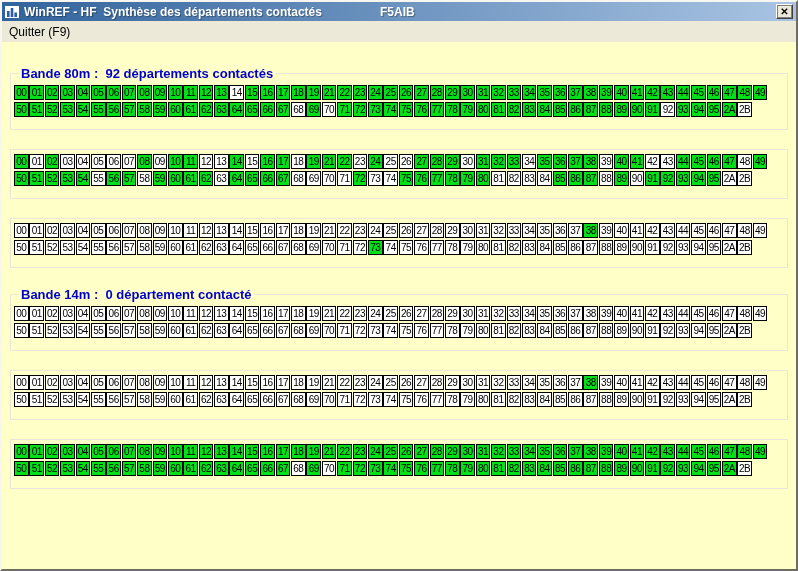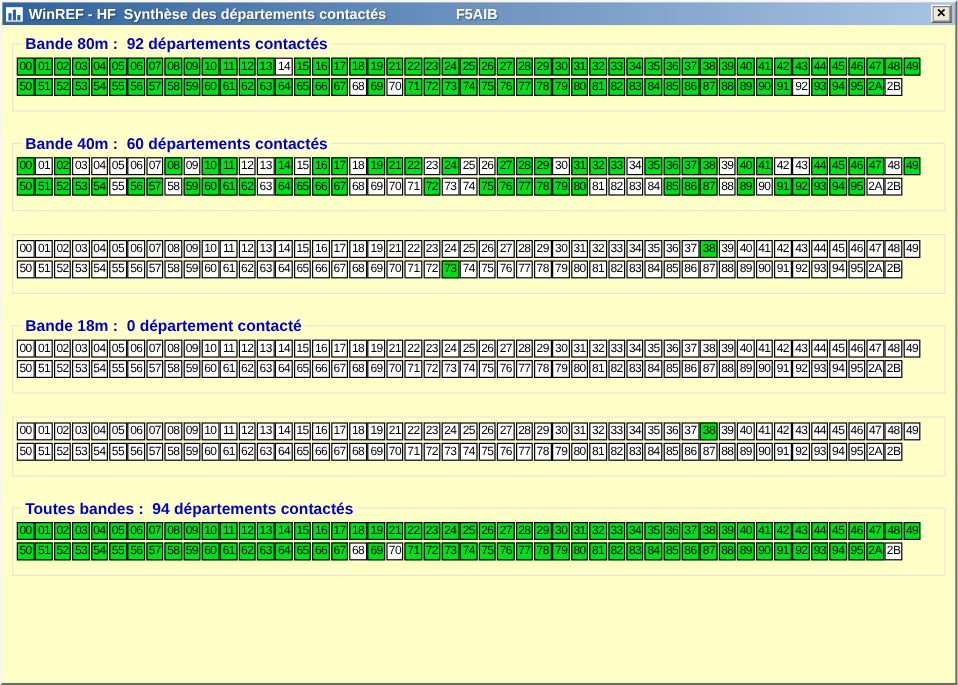--- a/index.html
+++ b/index.html
@@ -52,21 +52,21 @@
   }
   .menu-item { padding:2px 6px; white-space:pre; }
   .client {
     flex:1 1 auto;
     background:var(--client-bg,#ffffc8);
     padding:8px 6px 0 6px;
     overflow:hidden;
   }
   fieldset.groupbox {
     border:1px groove #e8e6da;
-    margin:0 2px 19px 2px;
+    margin:16px 2px 19px 2px;
     padding:4px 3px 11px 3px;
   }
   legend.band-title {
     color:var(--band-title,#0000cc);
     font-weight:bold; font-size:13px;
     padding:0 3px; margin-left:4px;
     white-space:pre;
   }
   .cellrow { height:16px; white-space:nowrap; }
   .cellrow + .cellrow { margin-top:1px; }
@@ -97,45 +97,46 @@
         <rect x="10.4" y="7.5" width="2.6" height="4.5" fill="#2a5caa"></rect>
       </svg>
     </span>
     <span class="title-text">WinREF - HF  Synthèse des départements contactés</span>
     <span class="callsign">F5AIB</span>
     <button class="close-btn">
       <span>✕</span>
     </button>
   </div>
 
+  <div class="menubar">
+    <span class="menu-item">Quitter (F9)</span>
+  </div>
 
   <div class="client" id="bands">
       <fieldset class="groupbox">
         <legend class="band-title">Bande 80m :  92 départements contactés</legend>
         <div class="cellrow"><span class="cell on">00</span><span class="cell on">01</span><span class="cell on">02</span><span class="cell on">03</span><span class="cell on">04</span><span class="cell on">05</span><span class="cell on">06</span><span class="cell on">07</span><span class="cell on">08</span><span class="cell on">09</span><span class="cell on">10</span><span class="cell on">11</span><span class="cell on">12</span><span class="cell on">13</span><span class="cell">14</span><span class="cell on">15</span><span class="cell on">16</span><span class="cell on">17</span><span class="cell on">18</span><span class="cell on">19</span><span class="cell on">21</span><span class="cell on">22</span><span class="cell on">23</span><span class="cell on">24</span><span class="cell on">25</span><span class="cell on">26</span><span class="cell on">27</span><span class="cell on">28</span><span class="cell on">29</span><span class="cell on">30</span><span class="cell on">31</span><span class="cell on">32</span><span class="cell on">33</span><span class="cell on">34</span><span class="cell on">35</span><span class="cell on">36</span><span class="cell on">37</span><span class="cell on">38</span><span class="cell on">39</span><span class="cell on">40</span><span class="cell on">41</span><span class="cell on">42</span><span class="cell on">43</span><span class="cell on">44</span><span class="cell on">45</span><span class="cell on">46</span><span class="cell on">47</span><span class="cell on">48</span><span class="cell on">49</span></div>
         <div class="cellrow"><span class="cell on">50</span><span class="cell on">51</span><span class="cell on">52</span><span class="cell on">53</span><span class="cell on">54</span><span class="cell on">55</span><span class="cell on">56</span><span class="cell on">57</span><span class="cell on">58</span><span class="cell on">59</span><span class="cell on">60</span><span class="cell on">61</span><span class="cell on">62</span><span class="cell on">63</span><span class="cell on">64</span><span class="cell on">65</span><span class="cell on">66</span><span class="cell on">67</span><span class="cell">68</span><span class="cell on">69</span><span class="cell">70</span><span class="cell on">71</span><span class="cell on">72</span><span class="cell on">73</span><span class="cell on">74</span><span class="cell on">75</span><span class="cell on">76</span><span class="cell on">77</span><span class="cell on">78</span><span class="cell on">79</span><span class="cell on">80</span><span class="cell on">81</span><span class="cell on">82</span><span class="cell on">83</span><span class="cell on">84</span><span class="cell on">85</span><span class="cell on">86</span><span class="cell on">87</span><span class="cell on">88</span><span class="cell on">89</span><span class="cell on">90</span><span class="cell on">91</span><span class="cell">92</span><span class="cell on">93</span><span class="cell on">94</span><span class="cell on">95</span><span class="cell on">2A</span><span class="cell">2B</span></div>
       </fieldset>
       <fieldset class="groupbox">
-        <legend class="band-title">Bande 40m :  60 départements contactés</legend>
         <div class="cellrow"><span class="cell on">00</span><span class="cell">01</span><span class="cell on">02</span><span class="cell">03</span><span class="cell">04</span><span class="cell">05</span><span class="cell">06</span><span class="cell">07</span><span class="cell on">08</span><span class="cell">09</span><span class="cell on">10</span><span class="cell on">11</span><span class="cell">12</span><span class="cell">13</span><span class="cell on">14</span><span class="cell">15</span><span class="cell on">16</span><span class="cell on">17</span><span class="cell">18</span><span class="cell on">19</span><span class="cell on">21</span><span class="cell on">22</span><span class="cell">23</span><span class="cell on">24</span><span class="cell">25</span><span class="cell">26</span><span class="cell on">27</span><span class="cell on">28</span><span class="cell on">29</span><span class="cell">30</span><span class="cell on">31</span><span class="cell on">32</span><span class="cell on">33</span><span class="cell">34</span><span class="cell on">35</span><span class="cell on">36</span><span class="cell on">37</span><span class="cell on">38</span><span class="cell">39</span><span class="cell on">40</span><span class="cell on">41</span><span class="cell">42</span><span class="cell">43</span><span class="cell on">44</span><span class="cell on">45</span><span class="cell on">46</span><span class="cell on">47</span><span class="cell">48</span><span class="cell on">49</span></div>
         <div class="cellrow"><span class="cell on">50</span><span class="cell on">51</span><span class="cell on">52</span><span class="cell on">53</span><span class="cell on">54</span><span class="cell">55</span><span class="cell on">56</span><span class="cell on">57</span><span class="cell">58</span><span class="cell on">59</span><span class="cell on">60</span><span class="cell on">61</span><span class="cell on">62</span><span class="cell">63</span><span class="cell on">64</span><span class="cell on">65</span><span class="cell on">66</span><span class="cell on">67</span><span class="cell">68</span><span class="cell">69</span><span class="cell">70</span><span class="cell">71</span><span class="cell on">72</span><span class="cell">73</span><span class="cell">74</span><span class="cell on">75</span><span class="cell on">76</span><span class="cell on">77</span><span class="cell on">78</span><span class="cell on">79</span><span class="cell on">80</span><span class="cell">81</span><span class="cell">82</span><span class="cell">83</span><span class="cell">84</span><span class="cell on">85</span><span class="cell on">86</span><span class="cell on">87</span><span class="cell">88</span><span class="cell on">89</span><span class="cell">90</span><span class="cell on">91</span><span class="cell on">92</span><span class="cell on">93</span><span class="cell on">94</span><span class="cell on">95</span><span class="cell">2A</span><span class="cell">2B</span></div>
       </fieldset>
       <fieldset class="groupbox">
         <div class="cellrow"><span class="cell">00</span><span class="cell">01</span><span class="cell">02</span><span class="cell">03</span><span class="cell">04</span><span class="cell">05</span><span class="cell">06</span><span class="cell">07</span><span class="cell">08</span><span class="cell">09</span><span class="cell">10</span><span class="cell">11</span><span class="cell">12</span><span class="cell">13</span><span class="cell">14</span><span class="cell">15</span><span class="cell">16</span><span class="cell">17</span><span class="cell">18</span><span class="cell">19</span><span class="cell">21</span><span class="cell">22</span><span class="cell">23</span><span class="cell">24</span><span class="cell">25</span><span class="cell">26</span><span class="cell">27</span><span class="cell">28</span><span class="cell">29</span><span class="cell">30</span><span class="cell">31</span><span class="cell">32</span><span class="cell">33</span><span class="cell">34</span><span class="cell">35</span><span class="cell">36</span><span class="cell">37</span><span class="cell on">38</span><span class="cell">39</span><span class="cell">40</span><span class="cell">41</span><span class="cell">42</span><span class="cell">43</span><span class="cell">44</span><span class="cell">45</span><span class="cell">46</span><span class="cell">47</span><span class="cell">48</span><span class="cell">49</span></div>
         <div class="cellrow"><span class="cell">50</span><span class="cell">51</span><span class="cell">52</span><span class="cell">53</span><span class="cell">54</span><span class="cell">55</span><span class="cell">56</span><span class="cell">57</span><span class="cell">58</span><span class="cell">59</span><span class="cell">60</span><span class="cell">61</span><span class="cell">62</span><span class="cell">63</span><span class="cell">64</span><span class="cell">65</span><span class="cell">66</span><span class="cell">67</span><span class="cell">68</span><span class="cell">69</span><span class="cell">70</span><span class="cell">71</span><span class="cell">72</span><span class="cell on">73</span><span class="cell">74</span><span class="cell">75</span><span class="cell">76</span><span class="cell">77</span><span class="cell">78</span><span class="cell">79</span><span class="cell">80</span><span class="cell">81</span><span class="cell">82</span><span class="cell">83</span><span class="cell">84</span><span class="cell">85</span><span class="cell">86</span><span class="cell">87</span><span class="cell">88</span><span class="cell">89</span><span class="cell">90</span><span class="cell">91</span><span class="cell">92</span><span class="cell">93</span><span class="cell">94</span><span class="cell">95</span><span class="cell">2A</span><span class="cell">2B</span></div>
       </fieldset>
       <fieldset class="groupbox">
-        <legend class="band-title">Bande 18m :  0 département contacté</legend>
+        <legend class="band-title">Bande 14m :  0 département contacté</legend>
         <div class="cellrow"><span class="cell">00</span><span class="cell">01</span><span class="cell">02</span><span class="cell">03</span><span class="cell">04</span><span class="cell">05</span><span class="cell">06</span><span class="cell">07</span><span class="cell">08</span><span class="cell">09</span><span class="cell">10</span><span class="cell">11</span><span class="cell">12</span><span class="cell">13</span><span class="cell">14</span><span class="cell">15</span><span class="cell">16</span><span class="cell">17</span><span class="cell">18</span><span class="cell">19</span><span class="cell">21</span><span class="cell">22</span><span class="cell">23</span><span class="cell">24</span><span class="cell">25</span><span class="cell">26</span><span class="cell">27</span><span class="cell">28</span><span class="cell">29</span><span class="cell">30</span><span class="cell">31</span><span class="cell">32</span><span class="cell">33</span><span class="cell">34</span><span class="cell">35</span><span class="cell">36</span><span class="cell">37</span><span class="cell">38</span><span class="cell">39</span><span class="cell">40</span><span class="cell">41</span><span class="cell">42</span><span class="cell">43</span><span class="cell">44</span><span class="cell">45</span><span class="cell">46</span><span class="cell">47</span><span class="cell">48</span><span class="cell">49</span></div>
         <div class="cellrow"><span class="cell">50</span><span class="cell">51</span><span class="cell">52</span><span class="cell">53</span><span class="cell">54</span><span class="cell">55</span><span class="cell">56</span><span class="cell">57</span><span class="cell">58</span><span class="cell">59</span><span class="cell">60</span><span class="cell">61</span><span class="cell">62</span><span class="cell">63</span><span class="cell">64</span><span class="cell">65</span><span class="cell">66</span><span class="cell">67</span><span class="cell">68</span><span class="cell">69</span><span class="cell">70</span><span class="cell">71</span><span class="cell">72</span><span class="cell">73</span><span class="cell">74</span><span class="cell">75</span><span class="cell">76</span><span class="cell">77</span><span class="cell">78</span><span class="cell">79</span><span class="cell">80</span><span class="cell">81</span><span class="cell">82</span><span class="cell">83</span><span class="cell">84</span><span class="cell">85</span><span class="cell">86</span><span class="cell">87</span><span class="cell">88</span><span class="cell">89</span><span class="cell">90</span><span class="cell">91</span><span class="cell">92</span><span class="cell">93</span><span class="cell">94</span><span class="cell">95</span><span class="cell">2A</span><span class="cell">2B</span></div>
       </fieldset>
       <fieldset class="groupbox">
         <div class="cellrow"><span class="cell">00</span><span class="cell">01</span><span class="cell">02</span><span class="cell">03</span><span class="cell">04</span><span class="cell">05</span><span class="cell">06</span><span class="cell">07</span><span class="cell">08</span><span class="cell">09</span><span class="cell">10</span><span class="cell">11</span><span class="cell">12</span><span class="cell">13</span><span class="cell">14</span><span class="cell">15</span><span class="cell">16</span><span class="cell">17</span><span class="cell">18</span><span class="cell">19</span><span class="cell">21</span><span class="cell">22</span><span class="cell">23</span><span class="cell">24</span><span class="cell">25</span><span class="cell">26</span><span class="cell">27</span><span class="cell">28</span><span class="cell">29</span><span class="cell">30</span><span class="cell">31</span><span class="cell">32</span><span class="cell">33</span><span class="cell">34</span><span class="cell">35</span><span class="cell">36</span><span class="cell">37</span><span class="cell on">38</span><span class="cell">39</span><span class="cell">40</span><span class="cell">41</span><span class="cell">42</span><span class="cell">43</span><span class="cell">44</span><span class="cell">45</span><span class="cell">46</span><span class="cell">47</span><span class="cell">48</span><span class="cell">49</span></div>
         <div class="cellrow"><span class="cell">50</span><span class="cell">51</span><span class="cell">52</span><span class="cell">53</span><span class="cell">54</span><span class="cell">55</span><span class="cell">56</span><span class="cell">57</span><span class="cell">58</span><span class="cell">59</span><span class="cell">60</span><span class="cell">61</span><span class="cell">62</span><span class="cell">63</span><span class="cell">64</span><span class="cell">65</span><span class="cell">66</span><span class="cell">67</span><span class="cell">68</span><span class="cell">69</span><span class="cell">70</span><span class="cell">71</span><span class="cell">72</span><span class="cell">73</span><span class="cell">74</span><span class="cell">75</span><span class="cell">76</span><span class="cell">77</span><span class="cell">78</span><span class="cell">79</span><span class="cell">80</span><span class="cell">81</span><span class="cell">82</span><span class="cell">83</span><span class="cell">84</span><span class="cell">85</span><span class="cell">86</span><span class="cell">87</span><span class="cell">88</span><span class="cell">89</span><span class="cell">90</span><span class="cell">91</span><span class="cell">92</span><span class="cell">93</span><span class="cell">94</span><span class="cell">95</span><span class="cell">2A</span><span class="cell">2B</span></div>
       </fieldset>
       <fieldset class="groupbox">
-        <legend class="band-title">Toutes bandes :  94 départements contactés</legend>
         <div class="cellrow"><span class="cell on">00</span><span class="cell on">01</span><span class="cell on">02</span><span class="cell on">03</span><span class="cell on">04</span><span class="cell on">05</span><span class="cell on">06</span><span class="cell on">07</span><span class="cell on">08</span><span class="cell on">09</span><span class="cell on">10</span><span class="cell on">11</span><span class="cell on">12</span><span class="cell on">13</span><span class="cell on">14</span><span class="cell on">15</span><span class="cell on">16</span><span class="cell on">17</span><span class="cell on">18</span><span class="cell on">19</span><span class="cell on">21</span><span class="cell on">22</span><span class="cell on">23</span><span class="cell on">24</span><span class="cell on">25</span><span class="cell on">26</span><span class="cell on">27</span><span class="cell on">28</span><span class="cell on">29</span><span class="cell on">30</span><span class="cell on">31</span><span class="cell on">32</span><span class="cell on">33</span><span class="cell on">34</span><span class="cell on">35</span><span class="cell on">36</span><span class="cell on">37</span><span class="cell on">38</span><span class="cell on">39</span><span class="cell on">40</span><span class="cell on">41</span><span class="cell on">42</span><span class="cell on">43</span><span class="cell on">44</span><span class="cell on">45</span><span class="cell on">46</span><span class="cell on">47</span><span class="cell on">48</span><span class="cell on">49</span></div>
         <div class="cellrow"><span class="cell on">50</span><span class="cell on">51</span><span class="cell on">52</span><span class="cell on">53</span><span class="cell on">54</span><span class="cell on">55</span><span class="cell on">56</span><span class="cell on">57</span><span class="cell on">58</span><span class="cell on">59</span><span class="cell on">60</span><span class="cell on">61</span><span class="cell on">62</span><span class="cell on">63</span><span class="cell on">64</span><span class="cell on">65</span><span class="cell on">66</span><span class="cell on">67</span><span class="cell">68</span><span class="cell on">69</span><span class="cell">70</span><span class="cell on">71</span><span class="cell on">72</span><span class="cell on">73</span><span class="cell on">74</span><span class="cell on">75</span><span class="cell on">76</span><span class="cell on">77</span><span class="cell on">78</span><span class="cell on">79</span><span class="cell on">80</span><span class="cell on">81</span><span class="cell on">82</span><span class="cell on">83</span><span class="cell on">84</span><span class="cell on">85</span><span class="cell on">86</span><span class="cell on">87</span><span class="cell on">88</span><span class="cell on">89</span><span class="cell on">90</span><span class="cell on">91</span><span class="cell on">92</span><span class="cell on">93</span><span class="cell on">94</span><span class="cell on">95</span><span class="cell on">2A</span><span class="cell">2B</span></div>
       </fieldset>
     </div>
 
 </div>
 
 </body></html>

